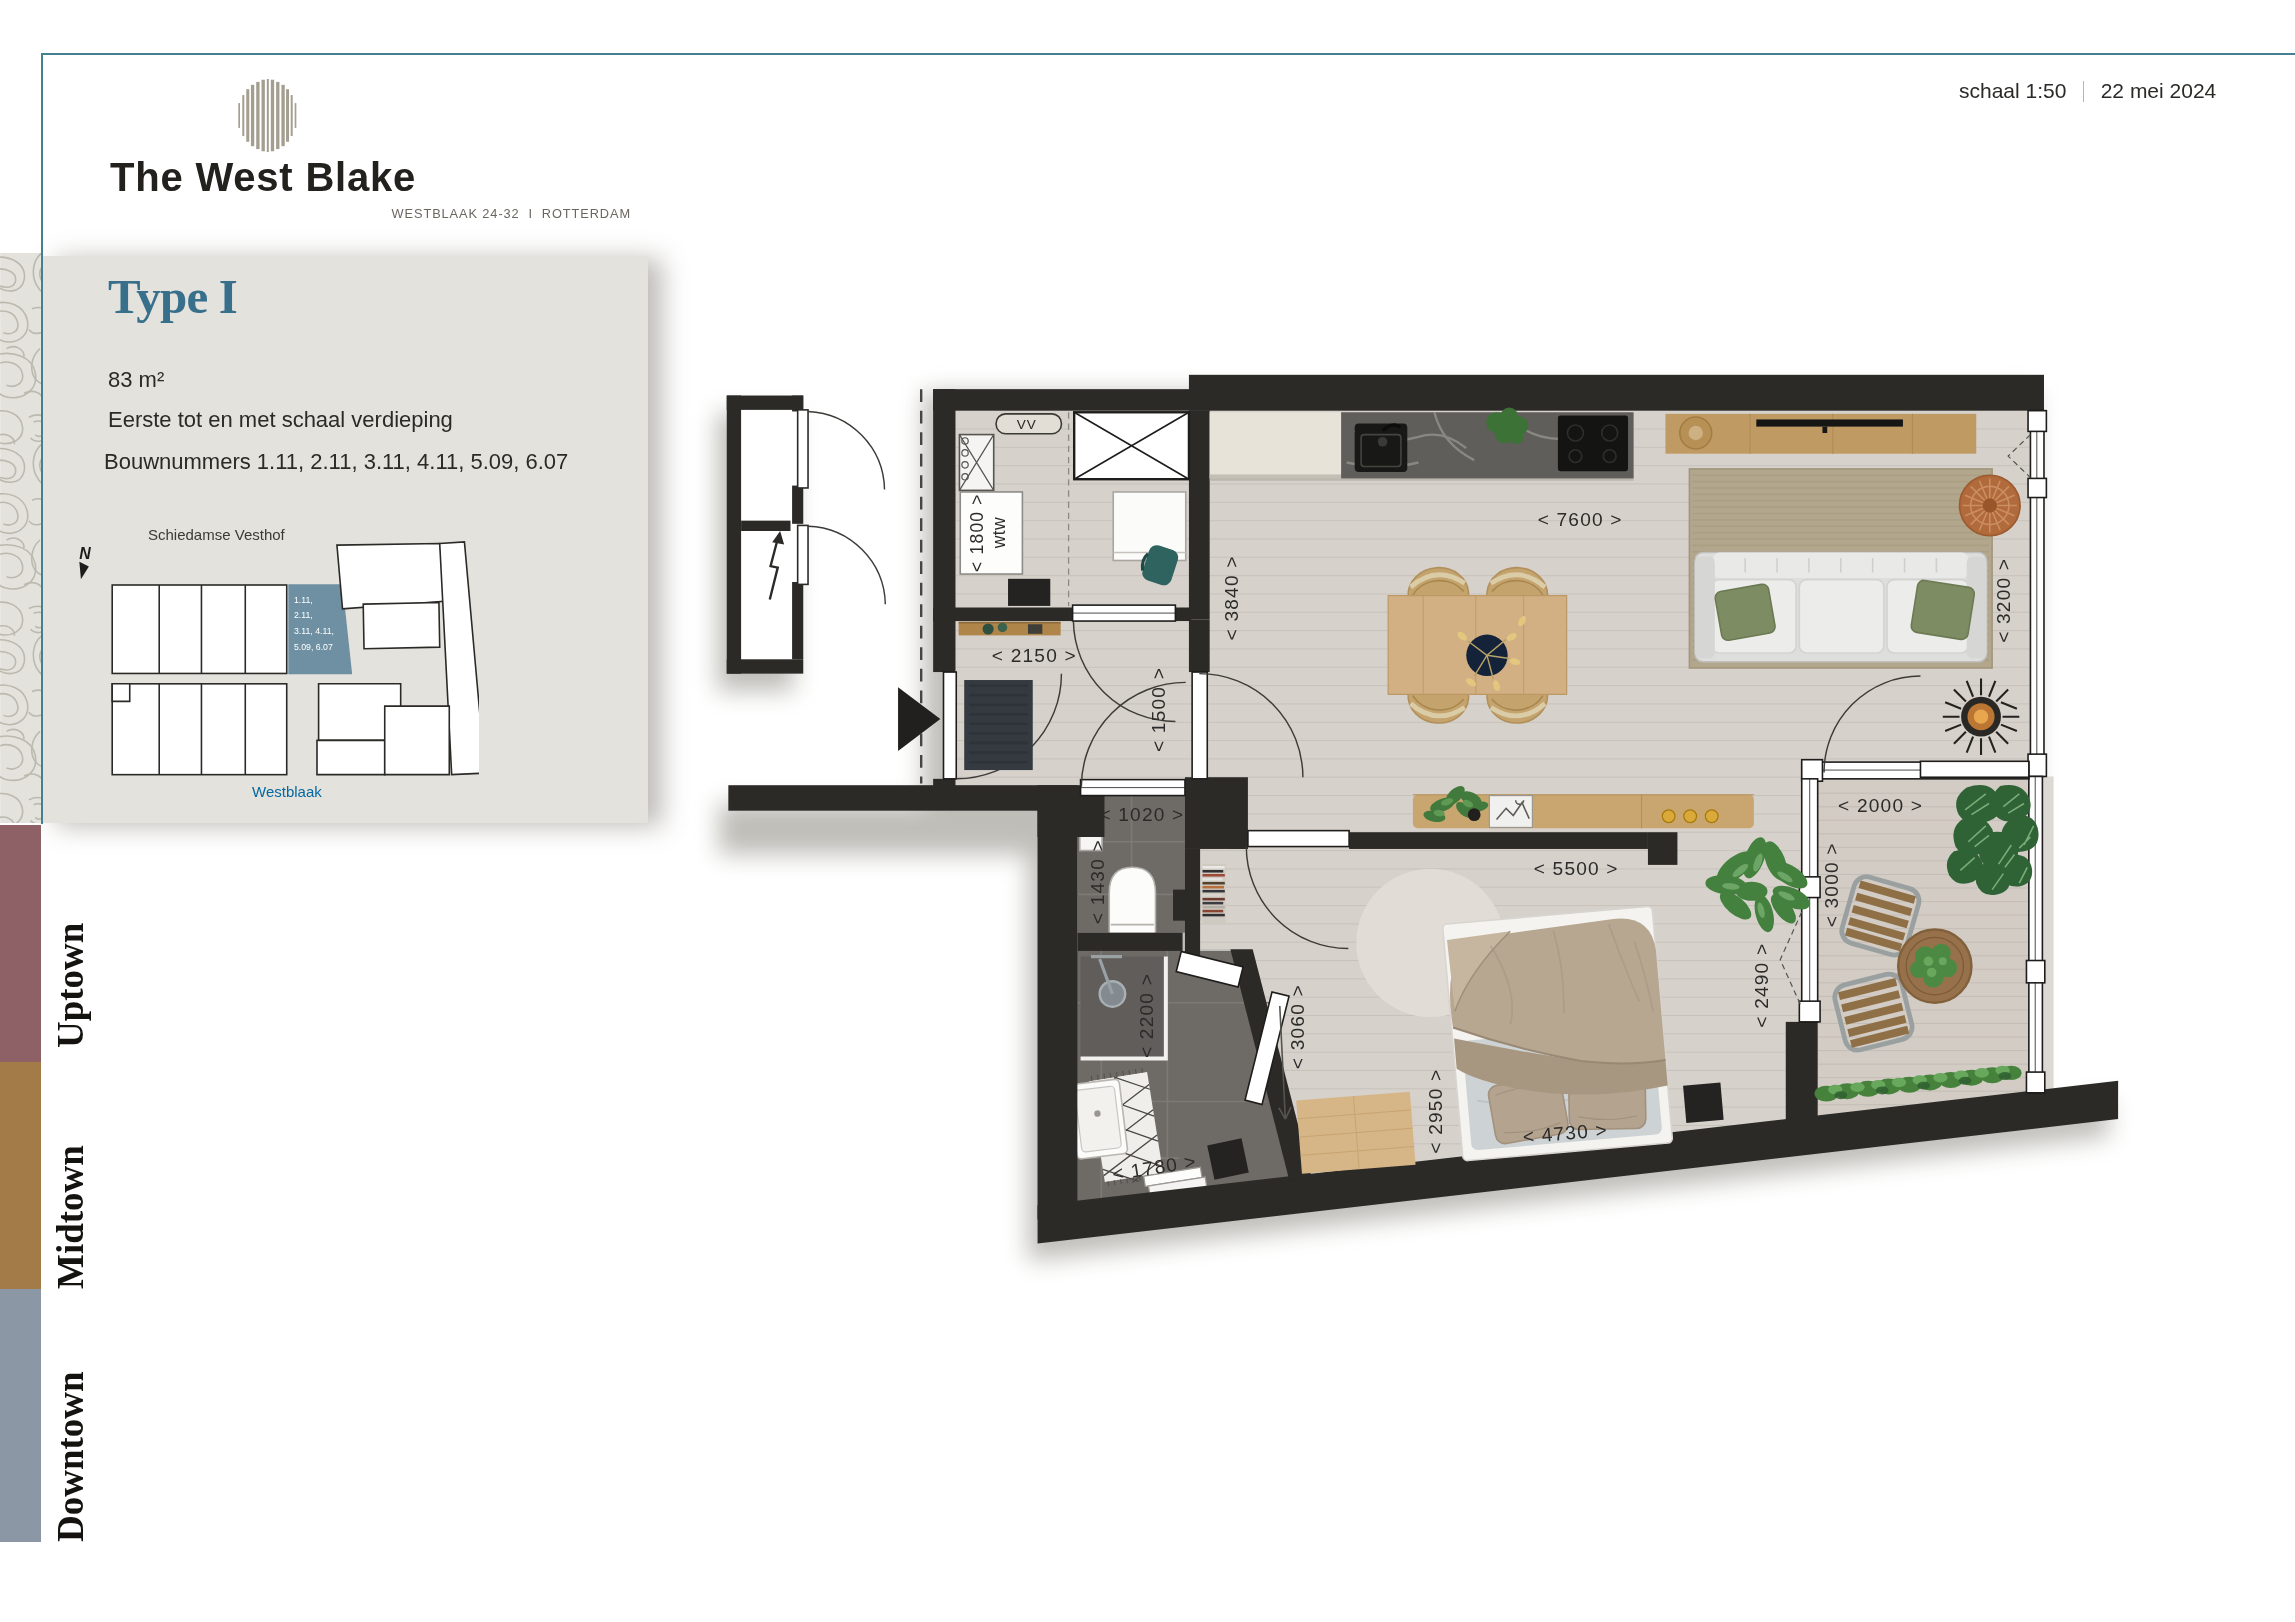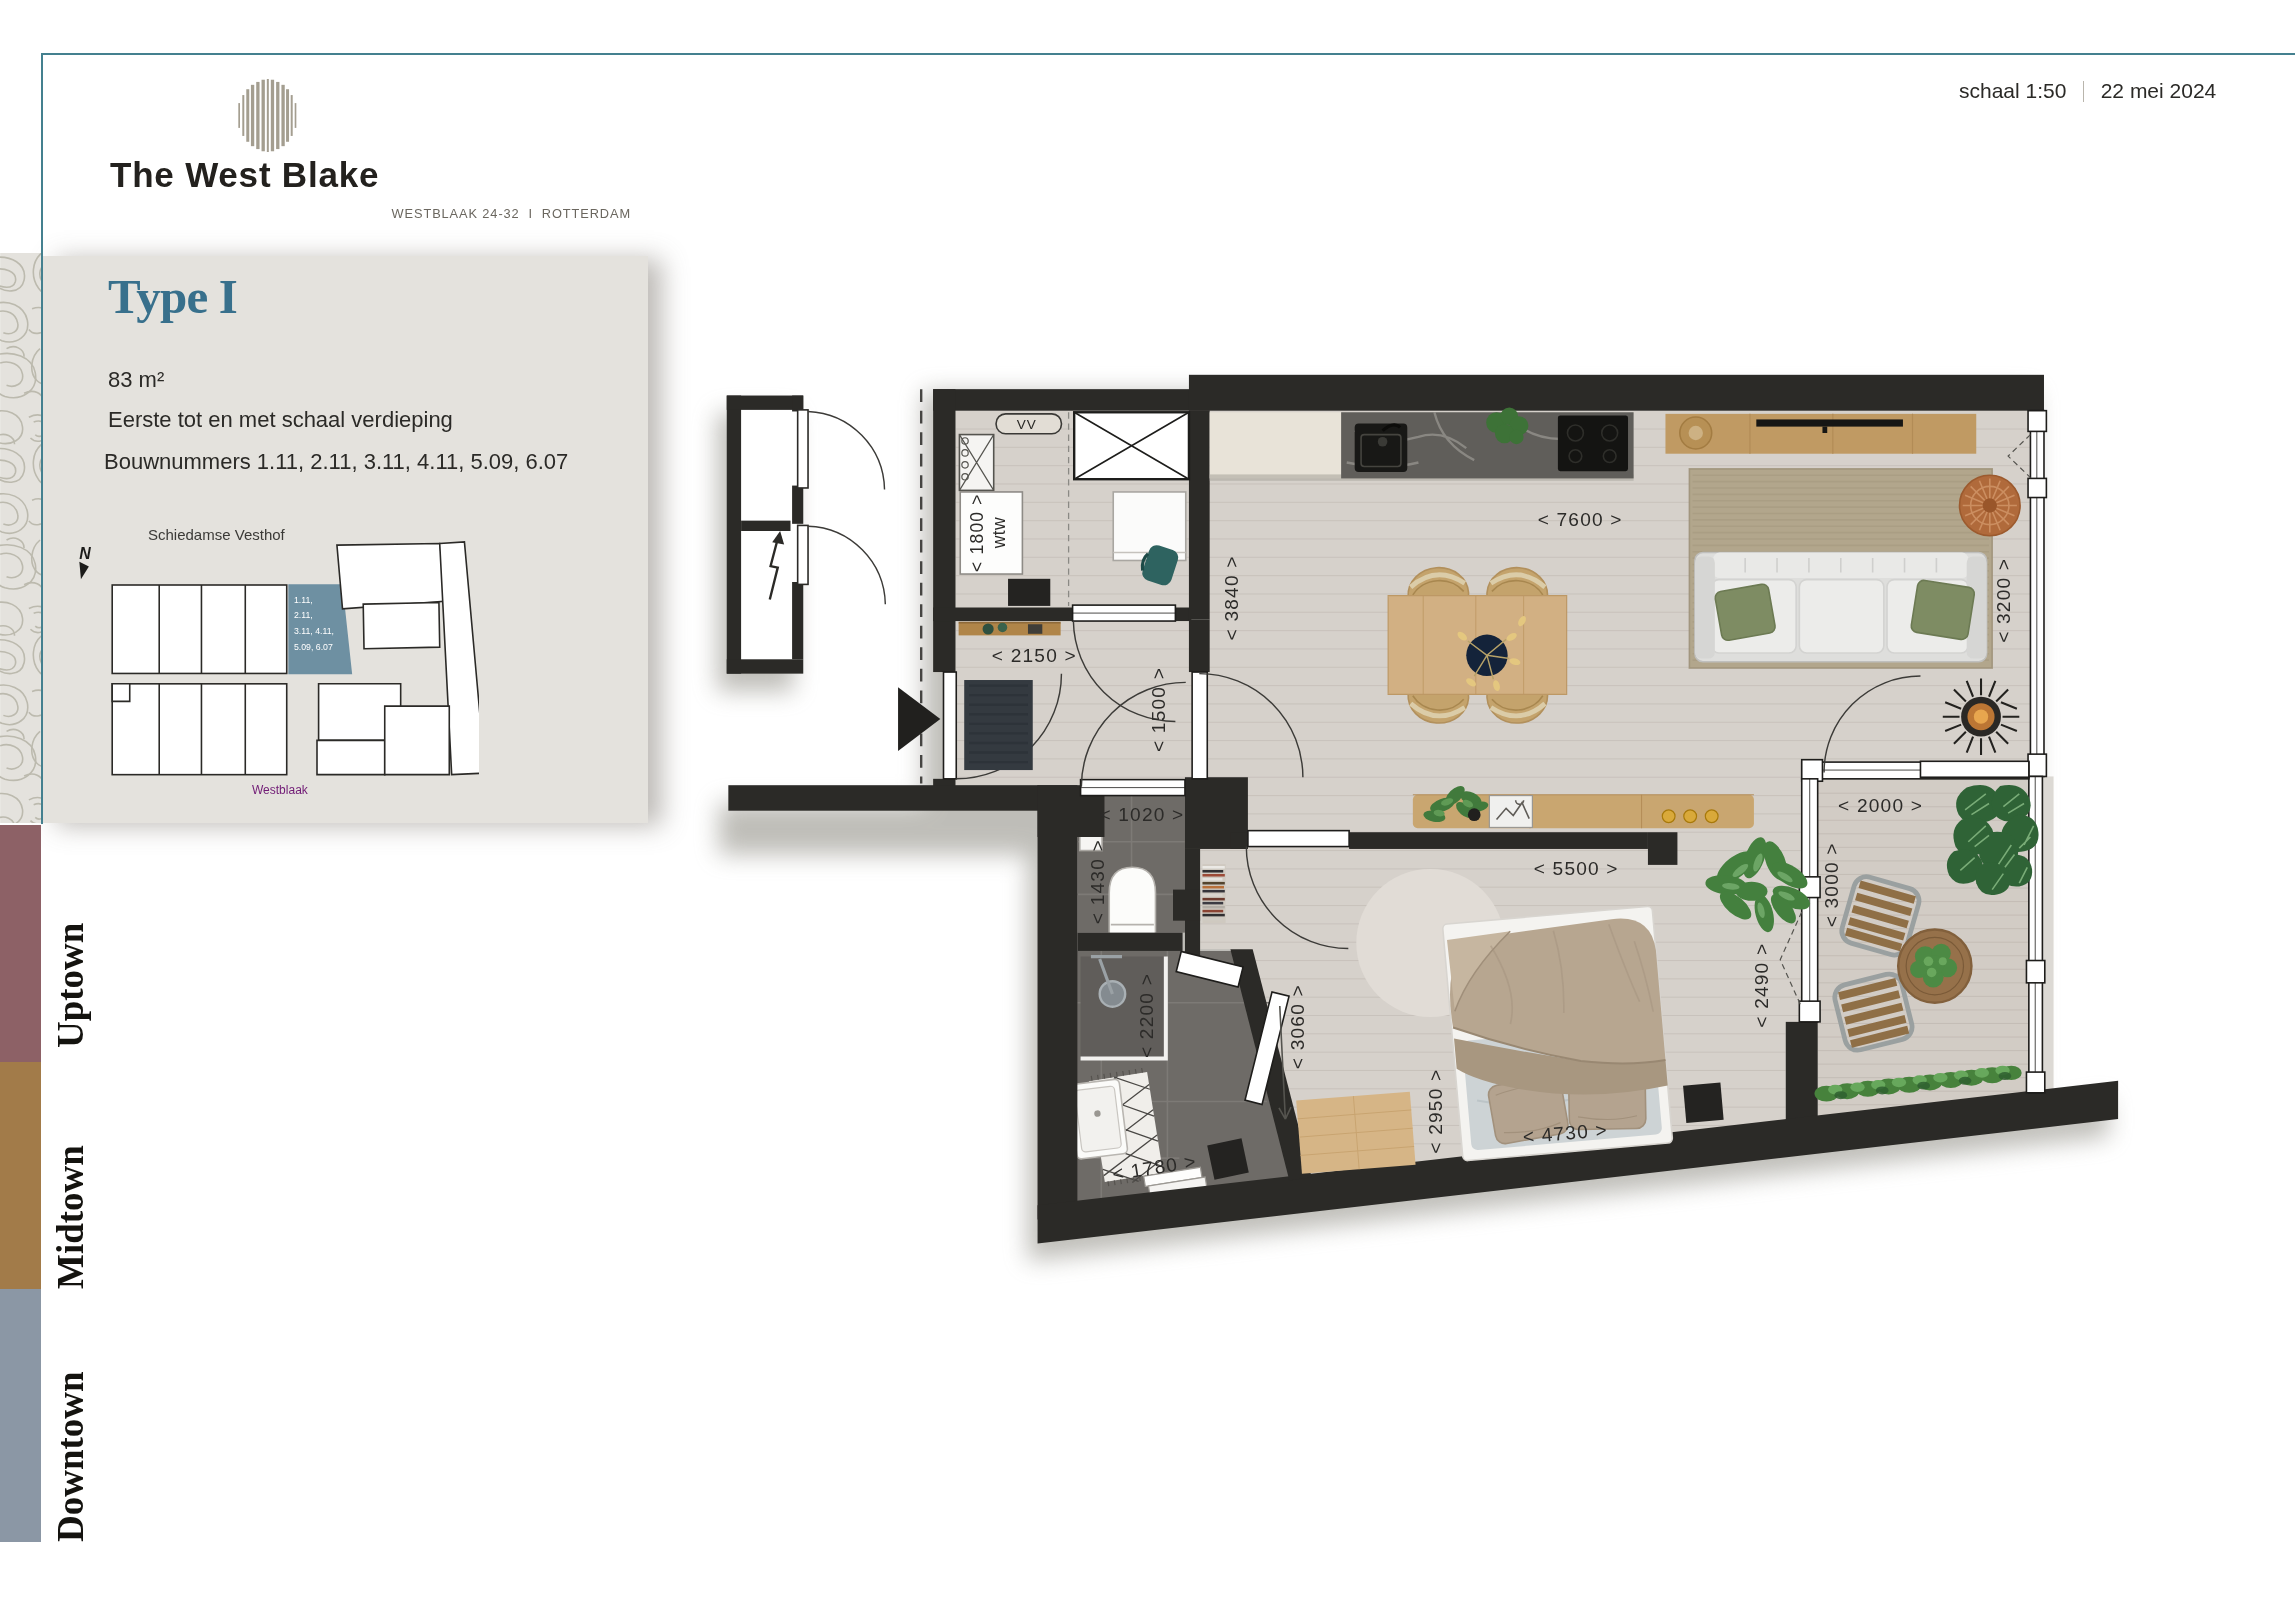--- a/index.html
+++ b/index.html
@@ -25,21 +25,21 @@
 <rect x="45" y="0" width="3" height="100"></rect>
 <rect x="51" y="1" width="5" height="98"></rect>
 <rect x="59" y="4" width="5" height="92"></rect>
 <rect x="67" y="8" width="5" height="84"></rect>
 <rect x="74" y="14" width="4.5" height="72"></rect>
 <rect x="81" y="22" width="3" height="56"></rect>
 <rect x="87" y="33" width="2.5" height="34"></rect>
 </g>
 </svg>
 
-<div class="abs" style="left:110px;top:155px;width:558px;font-size:35px;font-weight:bold;color:#23211e;letter-spacing:0.8px;">The West Blake</div>
+<div class="abs" style="left:110px;top:155px;width:558px;font-size:40px;font-weight:bold;color:#23211e;letter-spacing:0.8px;">The West Blake</div>
 
 <div class="abs" style="left:153px;top:206px;width:478px;font-size:12.8px;color:#6b675f;letter-spacing:0.9px;text-align:right;">WESTBLAAK 24-32&nbsp; I &nbsp;ROTTERDAM</div>
 
 <div class="abs" style="left:1959px;top:79px;width:351px;font-size:21px;color:#2b2a27;">
   <span>schaal 1:50</span>
   <span style="display:inline-block;width:1.2px;height:21px;background:#b9b5ac;margin:0 10.4px 0 11px;vertical-align:-4px;"></span>
   <span>22 mei 2024</span>
 </div>
 
 <div class="abs" style="left:42px;top:256px;width:606px;height:567px;background:#e4e2dd;box-shadow:14.3px 3.2px 24px rgba(110,105,95,0.45);"></div>
@@ -73,21 +73,21 @@
 <div class="abs" style="left:108px;top:268px;font-family:'Liberation Serif',serif;font-size:49px;font-weight:bold;color:#38708c;letter-spacing:-0.8px;">Type I</div>
 
 <div class="abs" style="left:108px;top:367px;font-size:22px;color:#2b2a27;">83 m²</div>
 
 <div class="abs" style="left:108px;top:407px;font-size:22px;color:#2b2a27;">Eerste tot en met schaal verdieping</div>
 
 <div class="abs" style="left:104px;top:449px;font-size:22px;color:#2b2a27;">Bouwnummers 1.11, 2.11, 3.11, 4.11, 5.09, 6.07</div>
 
 <div class="abs" style="left:148px;top:526px;font-size:15px;color:#3b3a37;">Schiedamse Vesthof</div>
 
-<div class="abs" style="left:252px;top:783px;font-size:12px;color:#701a75;">Westblaak</div>
+<div class="abs" style="left:252px;top:783px;font-size:15px;color:#0369a1;">Westblaak</div>
 
 <svg class="abs" style="left:73px;top:544px;" width="27" height="37" viewBox="0 0 34 46">
   <text x="8" y="18" font-size="20" font-style="italic" font-weight="bold" fill="#1c1c1a" font-family="Liberation Sans">N</text>
   <path d="M8,22 L20,28 L10,44 Z" fill="#1c1c1a"></path>
 </svg>
 
 <svg class="abs" style="left:104px;top:534px;" width="375" height="255" viewBox="0 0 470 320">
   <g fill="#ffffff" stroke="#2b2a27" stroke-width="2">
 
     <rect x="10" y="64" width="219" height="111"></rect>

